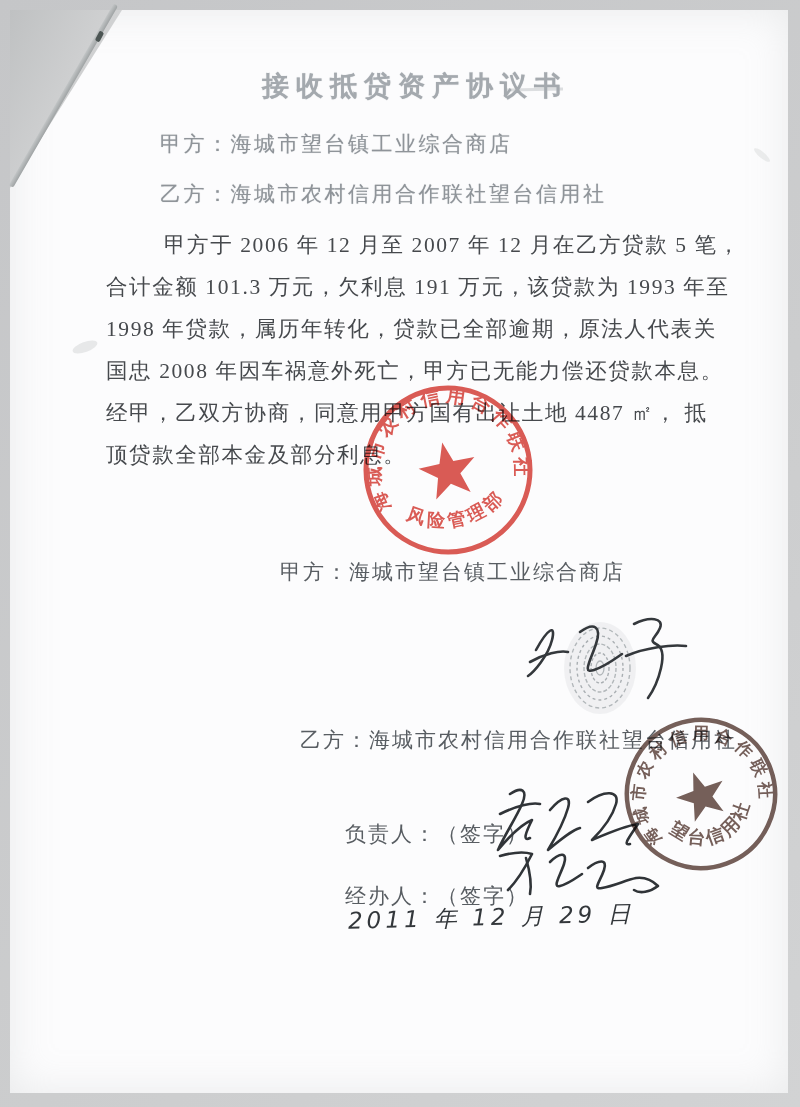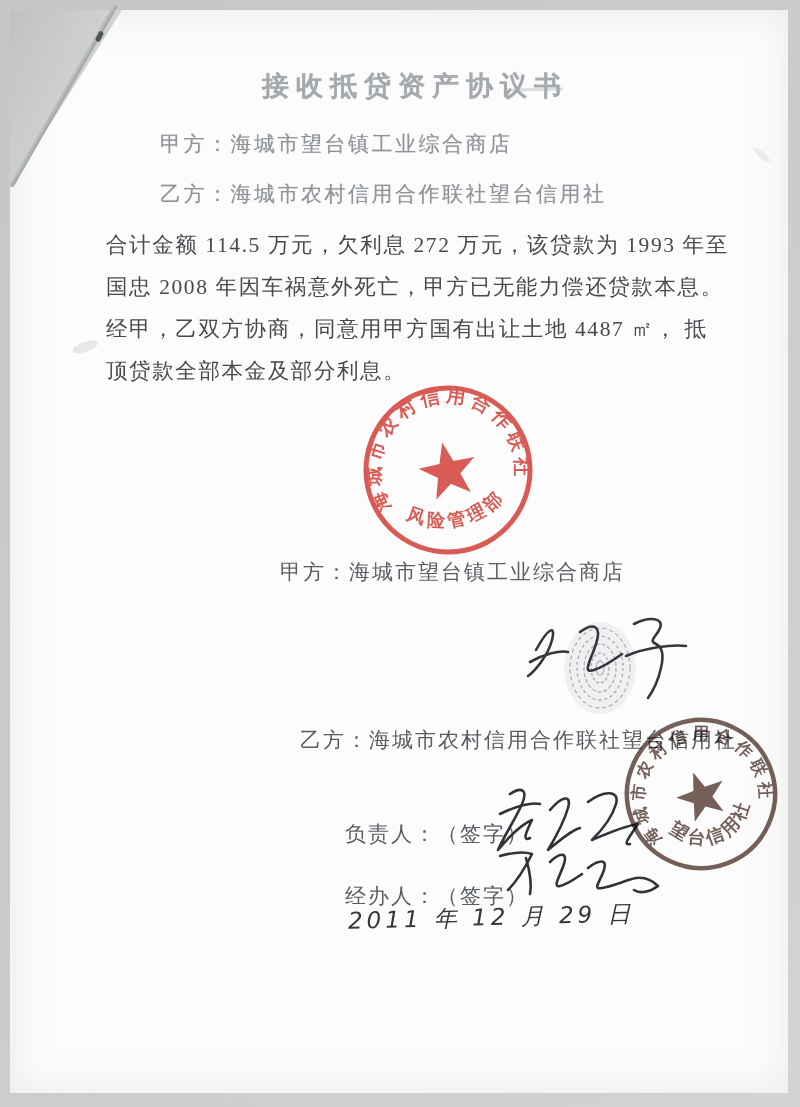--- a/index.html
+++ b/index.html
@@ -74,21 +74,23 @@
   <div class="faint-dash"></div>
   <div class="smudge" style="left:62px;top:332px;width:26px;height:10px;transform:rotate(-20deg);opacity:.6;"></div>
   <div class="smudge" style="left:742px;top:142px;width:20px;height:6px;transform:rotate(40deg);opacity:.5;"></div>
 
   <div class="doc-title">接收抵贷资产协议书</div>
 
   <div class="party-top" style="top:120px;">甲方：海城市望台镇工业综合商店</div>
   <div class="party-top" style="top:170px;">乙方：海城市农村信用合作联社望台信用社</div>
 
   <div class="body-par">
-    <div class="body-line">合计金额 114.5 万元，欠利息 272 万元，该贷款为 1993 年至</div>
+    <div class="body-line indent">甲方于 2006 年 12 月至 2007 年 12 月在乙方贷款 5 笔，</div>
+    <div class="body-line">合计金额 101.3 万元，欠利息 191 万元，该贷款为 1993 年至</div>
+    <div class="body-line">1998 年贷款，属历年转化，贷款已全部逾期，原法人代表关</div>
     <div class="body-line">国忠 2008 年因车祸意外死亡，甲方已无能力偿还贷款本息。</div>
     <div class="body-line">经甲，乙双方协商，同意用甲方国有出让土地 4487 ㎡， 抵</div>
     <div class="body-line">顶贷款全部本金及部分利息。</div>
   </div>
 
   <div class="sig-label" style="left:270px;top:548px;">甲方：海城市望台镇工业综合商店</div>
   <div class="sig-label" style="left:290px;top:716px;">乙方：海城市农村信用合作联社望台信用社</div>
   <div class="sig-label" style="left:335px;top:798px;margin-top:12px;">负责人：（签字）</div>
   <div class="sig-label" style="left:335px;top:872px;">经办人：（签字）</div>
 

